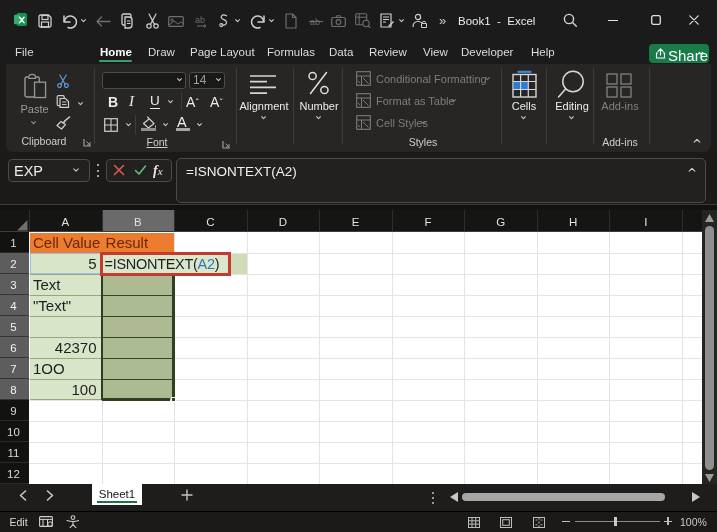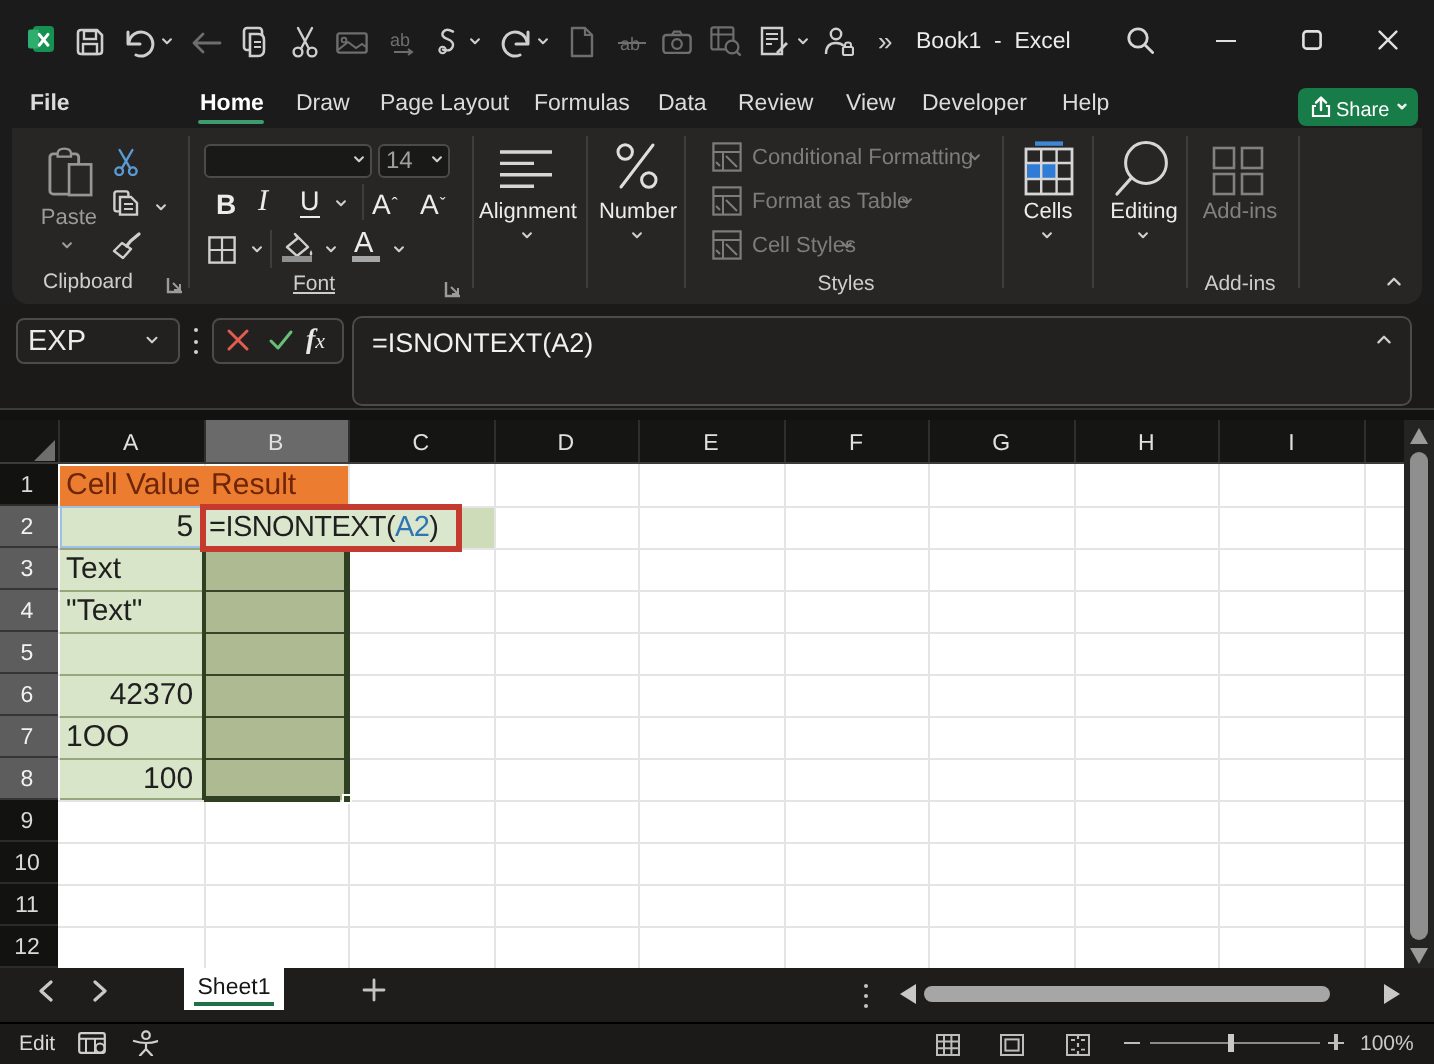--- a/index.html
+++ b/index.html
@@ -100,38 +100,38 @@
       <circle cx="6" cy="6" r="4.6" fill="none" stroke="#d6d6d6" stroke-width="1.4"></circle>
       <path d="M9.5 9.5 L13.3 13.3" stroke="#d6d6d6" stroke-width="1.4" stroke-linecap="round"></path>
     </svg>
 <div class="a" style="left:608px;top:19.5px;width:10px;height:1.4px;background:#e0e0e0;"></div>
 <svg class="a" style="left:651px;top:15px" width="10" height="10" viewBox="0 0 10 10">
       <rect x="0.7" y="0.7" width="8.6" height="8.6" rx="1.6" fill="none" stroke="#e0e0e0" stroke-width="1.3"></rect>
     </svg>
 <svg class="a" style="left:689px;top:15px" width="10" height="10" viewBox="0 0 10 10">
       <path d="M0.8 0.8 L9.2 9.2 M9.2 0.8 L0.8 9.2" stroke="#e0e0e0" stroke-width="1.2" stroke-linecap="round"></path>
     </svg>
-<div class="a" style="left:15px;top:43px;height:18px;display:flex;align-items:center;font-size:11.5px;color:#dcdcdc;font-weight:bold;white-space:nowrap;">File</div>
+<div class="a" style="left:15px;top:43px;height:18px;display:flex;align-items:center;font-size:11.5px;color:#dcdcdc;font-weight:normal;white-space:nowrap;">File</div>
 <div class="a" style="left:55px;top:43px;height:18px;display:flex;align-items:center;font-size:11.5px;color:#dcdcdc;font-weight:normal;white-space:nowrap;margin-top:20px;">Insert</div>
 <div class="a" style="left:100px;top:43px;height:18px;display:flex;align-items:center;font-size:11.5px;color:#ffffff;font-weight:bold;white-space:nowrap;">Home</div>
 <div class="a" style="left:148px;top:43px;height:18px;display:flex;align-items:center;font-size:11.5px;color:#dcdcdc;font-weight:normal;white-space:nowrap;">Draw</div>
 <div class="a" style="left:190px;top:43px;height:18px;display:flex;align-items:center;font-size:11.5px;color:#dcdcdc;font-weight:normal;white-space:nowrap;">Page Layout</div>
 <div class="a" style="left:267px;top:43px;height:18px;display:flex;align-items:center;font-size:11.5px;color:#dcdcdc;font-weight:normal;white-space:nowrap;">Formulas</div>
 <div class="a" style="left:329px;top:43px;height:18px;display:flex;align-items:center;font-size:11.5px;color:#dcdcdc;font-weight:normal;white-space:nowrap;">Data</div>
 <div class="a" style="left:369px;top:43px;height:18px;display:flex;align-items:center;font-size:11.5px;color:#dcdcdc;font-weight:normal;white-space:nowrap;">Review</div>
 <div class="a" style="left:423px;top:43px;height:18px;display:flex;align-items:center;font-size:11.5px;color:#dcdcdc;font-weight:normal;white-space:nowrap;">View</div>
 <div class="a" style="left:461px;top:43px;height:18px;display:flex;align-items:center;font-size:11.5px;color:#dcdcdc;font-weight:normal;white-space:nowrap;">Developer</div>
 <div class="a" style="left:531px;top:43px;height:18px;display:flex;align-items:center;font-size:11.5px;color:#dcdcdc;font-weight:normal;white-space:nowrap;">Help</div>
 <div class="a" style="left:99px;top:60px;width:33px;height:2.4px;background:#3d9b6e;border-radius:2px;"></div>
 <div class="a" style="left:649px;top:44px;width:60px;height:19px;background:#177c48;border-radius:4px;"></div>
 <svg class="a" style="left:655px;top:48px" width="11" height="11" viewBox="0 0 11 11">
       <path d="M5.5 7 L5.5 1.2 M3 3.3 L5.5 0.8 L8 3.3" fill="none" stroke="#fff" stroke-width="1.2" stroke-linecap="round" stroke-linejoin="round"></path>
       <path d="M3 5 L1.5 5 L1.5 10 L9.5 10 L9.5 5 L8 5" fill="none" stroke="#fff" stroke-width="1.1"></path>
     </svg>
-<div class="a" style="left:668px;top:44.5px;height:22px;display:flex;align-items:center;font-size:10px;color:#ffffff;font-weight:normal;white-space:nowrap;">Share</div>
+<div class="a" style="left:668px;top:44.5px;height:22px;display:flex;align-items:center;font-size:15px;color:#ffffff;font-weight:normal;white-space:nowrap;">Share</div>
 <svg class="a" style="left:698px;top:50.5px" width="6" height="4.8" viewBox="0 0 10 10">
       <path d="M1.5 3 L5 6.5 L8.5 3" fill="none" stroke="#e8f2ea" stroke-width="2.66667" stroke-linecap="round" stroke-linejoin="round"></path>
     </svg>
     <div class="a" style="left:6px;top:64px;width:705px;height:88px;background:#272625;border-radius:0 0 8px 8px;"></div>
 <div class="a" style="left:94px;top:68px;width:1px;height:76px;background:#3e3d3c;"></div>
 <div class="a" style="left:236px;top:68px;width:1px;height:76px;background:#3e3d3c;"></div>
 <div class="a" style="left:293px;top:68px;width:1px;height:76px;background:#3e3d3c;"></div>
 <div class="a" style="left:341.5px;top:68px;width:1px;height:76px;background:#3e3d3c;"></div>
 <div class="a" style="left:501px;top:68px;width:1px;height:76px;background:#3e3d3c;"></div>
 <div class="a" style="left:546px;top:68px;width:1px;height:76px;background:#3e3d3c;"></div>

